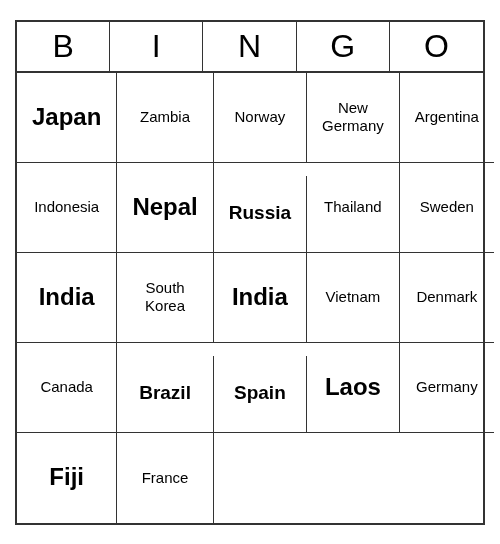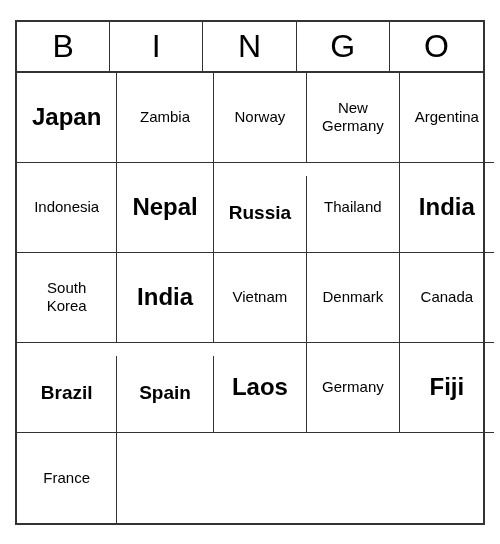--- a/index.html
+++ b/index.html
@@ -93,20 +93,21 @@
   <div class="bingo-grid">
   <div class="bingo-cell large">Japan</div>
       <div class="bingo-cell">Zambia</div>
       <div class="bingo-cell">Norway</div>
       <div class="bingo-cell">New Germany</div>
       <div class="bingo-cell">Argentina</div>
       <div class="bingo-cell">Indonesia</div>
       <div class="bingo-cell large">Nepal</div>
       <div class="bingo-cell medium">Russia</div>
       <div class="bingo-cell">Thailand</div>
+      <div class="bingo-cell">Sweden</div>
       <div class="bingo-cell large">India</div>
       <div class="bingo-cell">South Korea</div>
       <div class="bingo-cell large">India</div>
       <div class="bingo-cell">Vietnam</div>
       <div class="bingo-cell">Denmark</div>
       <div class="bingo-cell">Canada</div>
       <div class="bingo-cell medium">Brazil</div>
       <div class="bingo-cell medium">Spain</div>
       <div class="bingo-cell large">Laos</div>
       <div class="bingo-cell">Germany</div>

